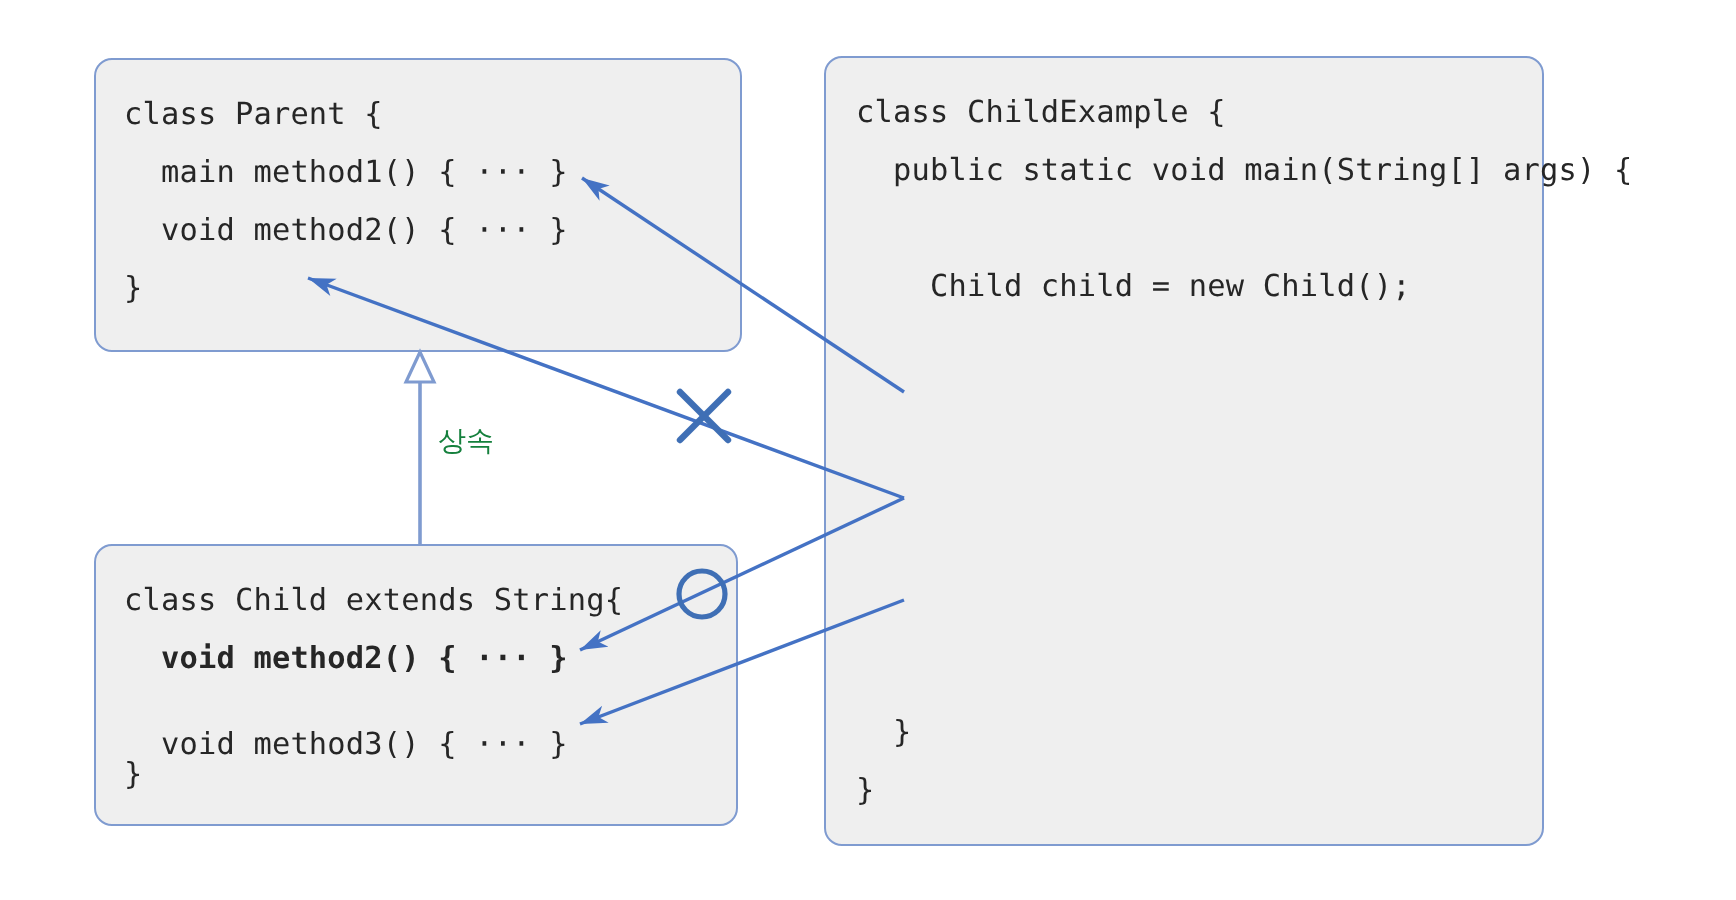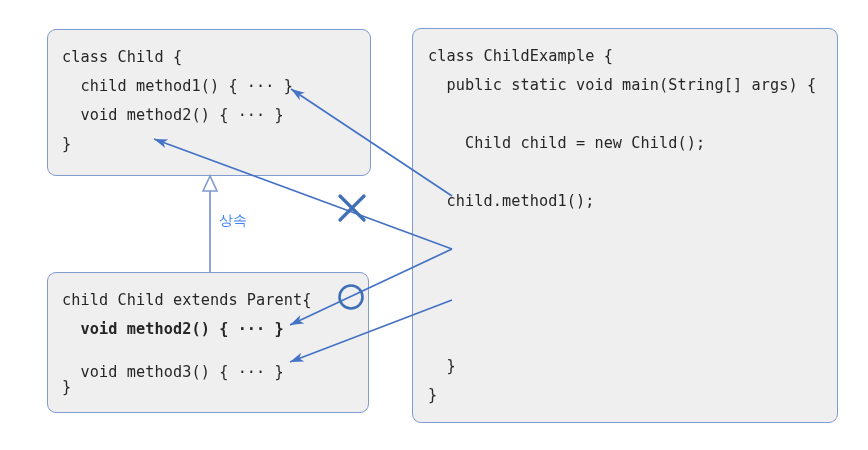--- a/index.html
+++ b/index.html
@@ -17,71 +17,70 @@
   }
   .code-box {
     position: absolute;
     background: #efefef;
     border: 1.6px solid #7f9bd0;
     border-radius: 9px;
     box-sizing: border-box;
   }
   #parent-box  { left: 47px;  top: 29px;  width: 324px; height: 147px; }
   #child-box   { left: 47px;  top: 272px; width: 322px; height: 141px; }
-  #example-box { left: 412px; top: 28px;  width: 426px; height: 395px; text-decoration: underline; }
+  #example-box { left: 412px; top: 28px;  width: 360px; height: 395px; text-decoration: underline; }
 
   .code-line {
     position: absolute;
     white-space: pre;
     color: #262626;
     font-size: 15.2px;
     letter-spacing: 0.1px;
     line-height: 1;
   }
   .code-line.bold { font-weight: 700; }
 
   .svg-layer {
     position: absolute;
     left: 0; top: 0;
     width: 868px;
     height: 450px;
     pointer-events: none;
   }
   .label-inherit {
     position: absolute;
-    color: #3b82f6;
+    color: #15803d;
     font-family: "DejaVu Sans", "Liberation Sans", sans-serif;
     font-size: 14px;
     white-space: nowrap;
   }
 </style>
 </head>
 <body>
 
 <div id="canvas">
 
   <div class="code-box" id="parent-box">
-    <div class="code-line" style="left:14px; top:20px;">class Child {</div>
-    <div class="code-line" style="left:14px; top:49px;">  child method1() { ··· }</div>
+    <div class="code-line" style="left:14px; top:20px;">class Parent {</div>
+    <div class="code-line" style="left:14px; top:49px;">  main method1() { ··· }</div>
     <div class="code-line" style="left:14px; top:78px;">  void method2() { ··· }</div>
     <div class="code-line" style="left:14px; top:107px;">}</div>
   </div>
 
   <div class="code-box" id="child-box">
-    <div class="code-line" style="left:14px; top:20px;">child Child extends Parent{</div>
+    <div class="code-line" style="left:14px; top:20px;">class Child extends String{</div>
     <div class="code-line bold" style="left:14px; top:49px;">  void method2() { ··· }</div>
     <div class="code-line" style="left:14px; top:92px;">  void method3() { ··· }</div>
     <div class="code-line" style="left:14px; top:107px;">}</div>
   </div>
 
   <div class="code-box" id="example-box">
     <div class="code-line" style="left:15px; top:20px;">class ChildExample {</div>
     <div class="code-line" style="left:15px; top:49px;">  public static void main(String[] args) {</div>
     <div class="code-line" style="left:15px; top:107px;">    Child child = new Child();</div>
-    <div class="code-line" style="left:15px; top:165px;">  child.method1();</div>
     <div class="code-line" style="left:15px; top:330px;">  }</div>
     <div class="code-line" style="left:15px; top:359px;">}</div>
   </div>
 
   <svg class="svg-layer" viewBox="0 0 868 450" xmlns="http://www.w3.org/2000/svg">
     <defs>
       <marker id="arrowhead" markerWidth="9" markerHeight="9" refX="8" refY="3" orient="auto" markerUnits="strokeWidth">
         <path d="M8,3 L0,0.3 L2.2,3 L0,5.7 Z" fill="#4472c4"></path>
       </marker>
     </defs>

